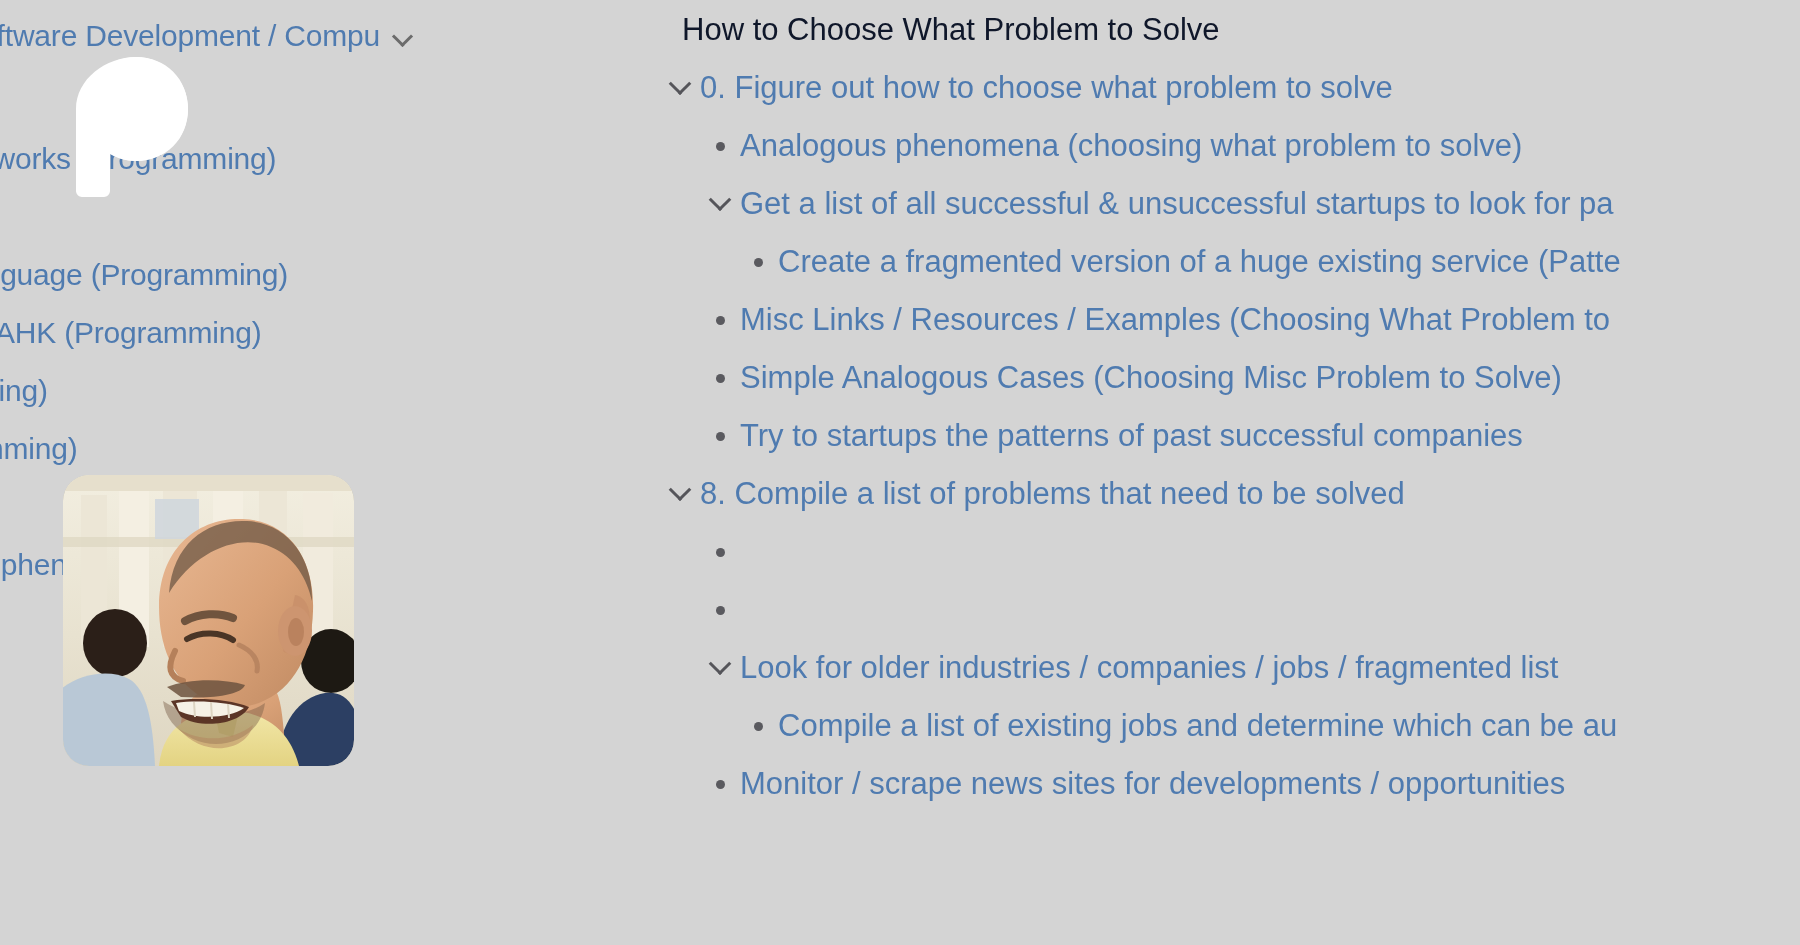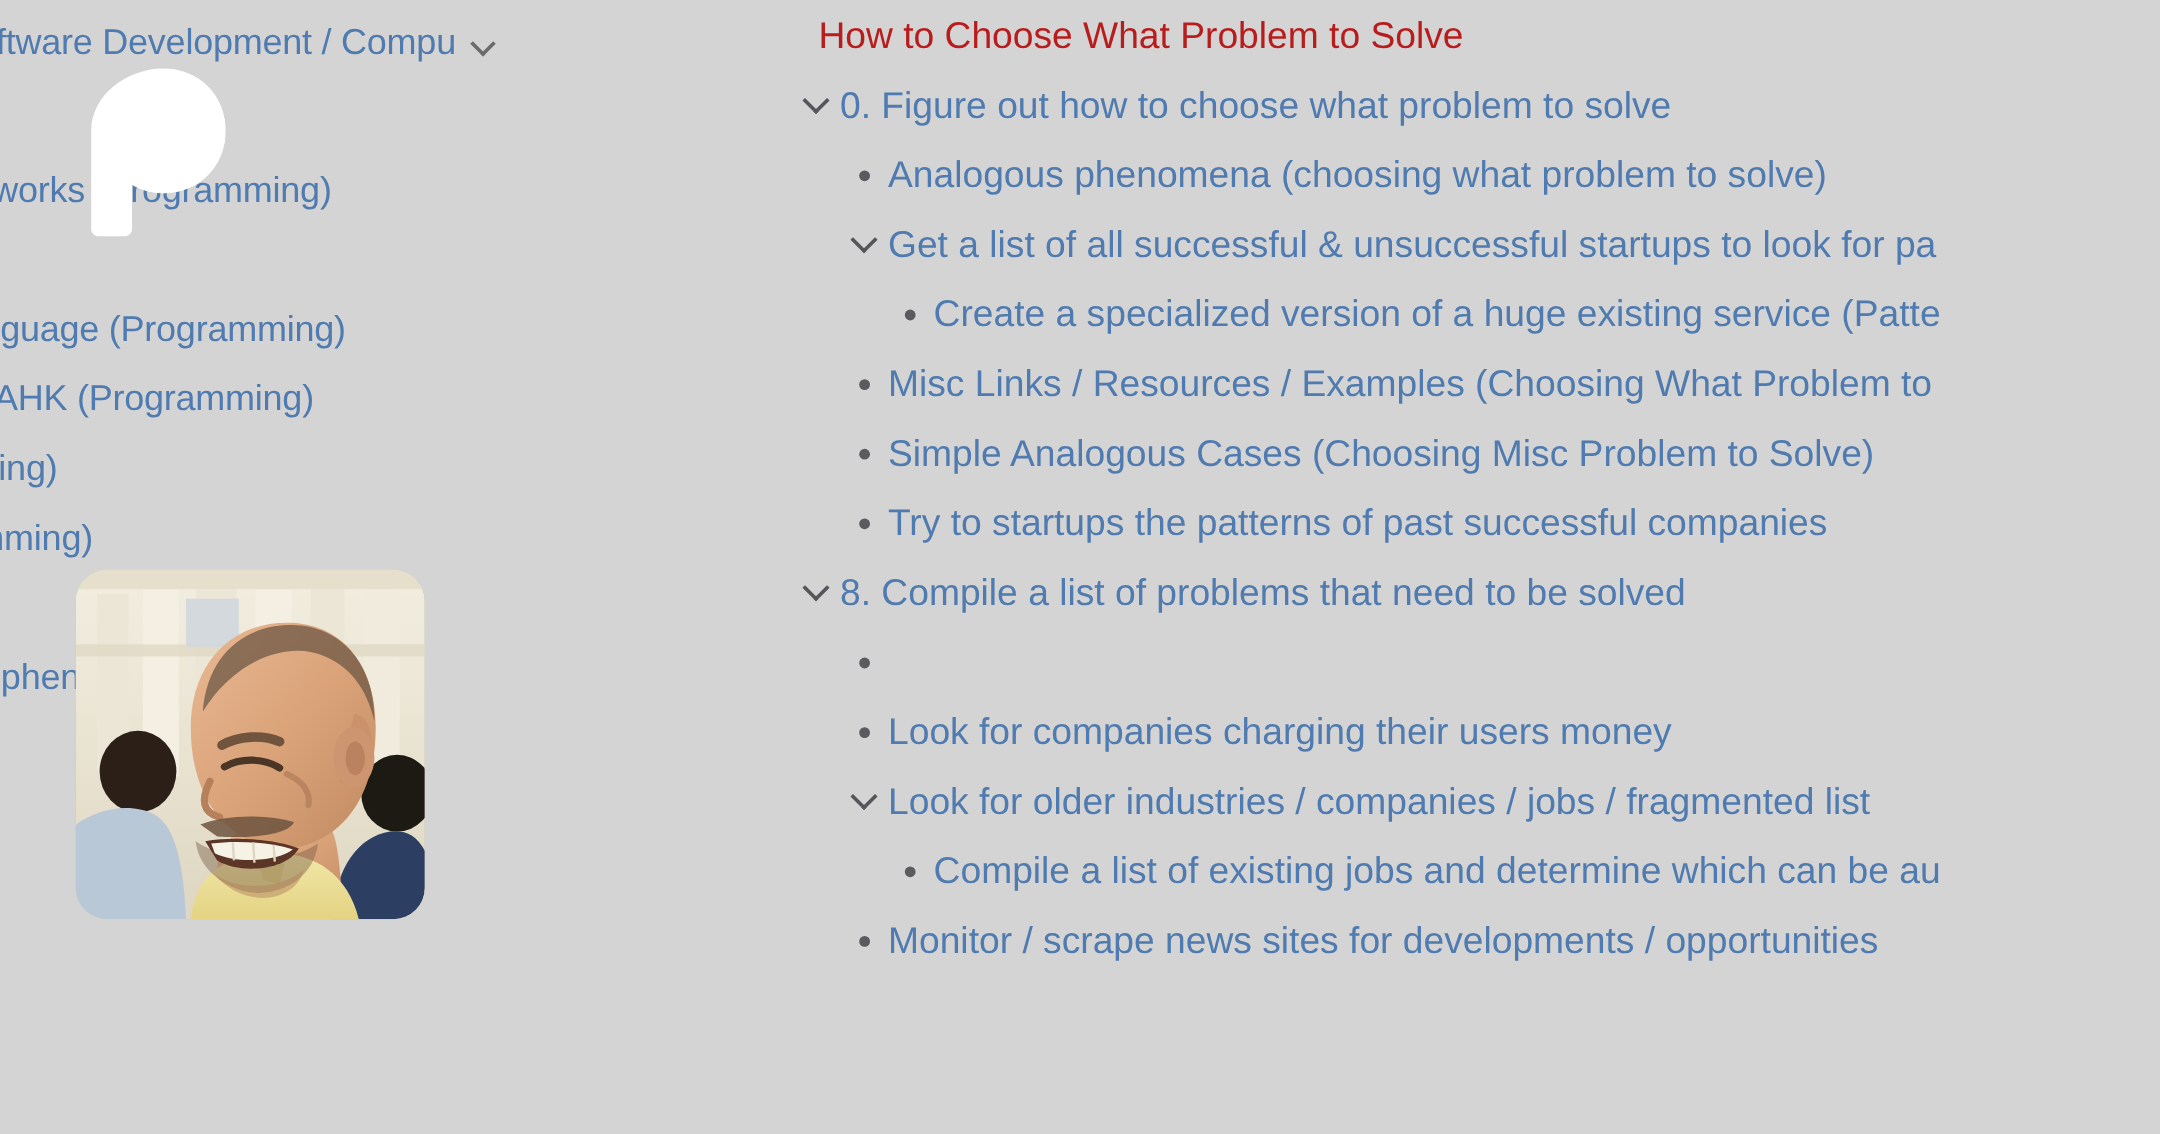--- a/index.html
+++ b/index.html
@@ -88,21 +88,21 @@
   .outline{
     position:absolute;
     left:660px;top:0;
     width:1140px;height:945px;
     overflow:hidden;
   }
   .o-title{
     position:absolute;
     left:22px;top:12px;
     font-size:31px;
-    color:#b91c1c;
+    color:#0f172a;
     white-space:nowrap;
   }
   .o-row{
     position:absolute;
     display:flex;align-items:center;
     white-space:nowrap;
     font-size:31px;
     color:#4f7bb0;
     left:0;
     width:1400px;
@@ -265,21 +265,21 @@
         <div class="o-row" style="top: 126px; padding-left: 40px;">
           <span class="o-marker m-dot"></span>
           <span class="o-label">Analogous phenomena (choosing what problem to solve)</span>
         </div>
         <div class="o-row" style="top: 184px; padding-left: 40px;">
           <span class="o-marker m-chev"></span>
           <span class="o-label">Get a list of all successful &amp; unsuccessful startups to look for pa</span>
         </div>
         <div class="o-row" style="top: 242px; padding-left: 78px;">
           <span class="o-marker m-dot"></span>
-          <span class="o-label">Create a specialized version of a huge existing service (Patte</span>
+          <span class="o-label">Create a fragmented version of a huge existing service (Patte</span>
         </div>
         <div class="o-row" style="top: 300px; padding-left: 40px;">
           <span class="o-marker m-dot"></span>
           <span class="o-label">Misc Links / Resources / Examples (Choosing What Problem to</span>
         </div>
         <div class="o-row" style="top: 358px; padding-left: 40px;">
           <span class="o-marker m-dot"></span>
           <span class="o-label">Simple Analogous Cases (Choosing Misc Problem to Solve)</span>
         </div>
         <div class="o-row" style="top: 416px; padding-left: 40px;">
@@ -288,21 +288,20 @@
         </div>
         <div class="o-row" style="top: 474px; padding-left: 0px;">
           <span class="o-marker m-chev"></span>
           <span class="o-label">8. Compile a list of problems that need to be solved</span>
         </div>
         <div class="o-row" style="top: 532px; padding-left: 40px;">
           <span class="o-marker m-dot"></span>
         </div>
         <div class="o-row" style="top: 590px; padding-left: 40px;">
           <span class="o-marker m-dot"></span>
-          <span class="o-label">Look for companies charging their users money</span>
         </div>
         <div class="o-row" style="top: 648px; padding-left: 40px;">
           <span class="o-marker m-chev"></span>
           <span class="o-label">Look for older industries / companies / jobs / fragmented list</span>
         </div>
         <div class="o-row" style="top: 706px; padding-left: 78px;">
           <span class="o-marker m-dot"></span>
           <span class="o-label">Compile a list of existing jobs and determine which can be au</span>
         </div>
         <div class="o-row" style="top: 764px; padding-left: 40px;">

